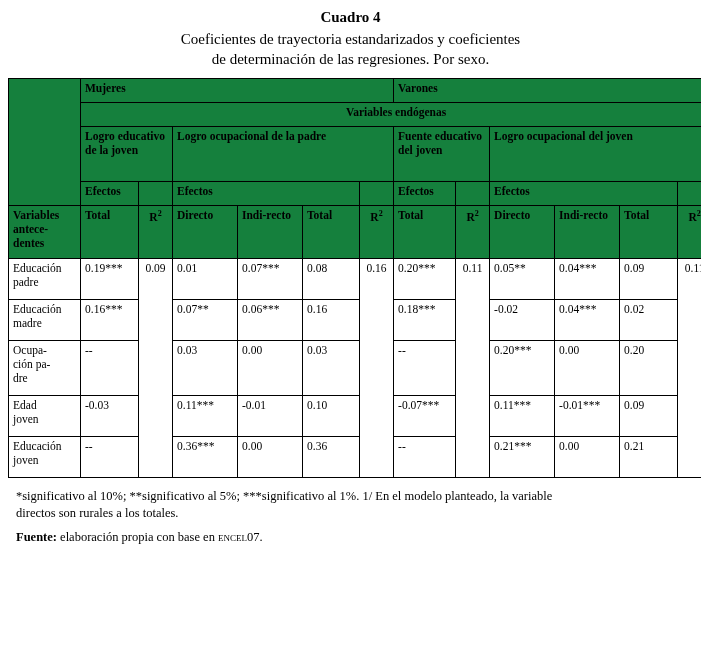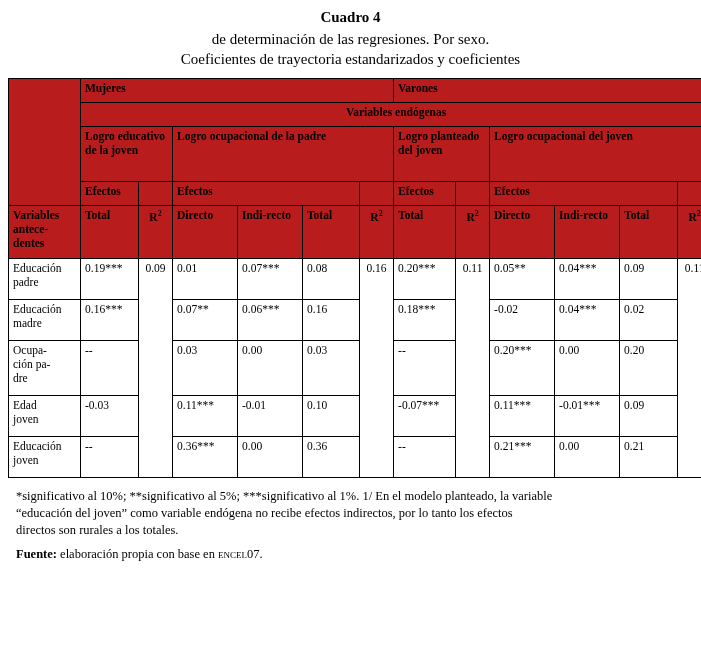--- a/index.html
+++ b/index.html
@@ -43,21 +43,21 @@
     table-layout: fixed;
     font-size: 11.5px;
   }
   table.main td {
     border: 1px solid #000000;
     padding: 3px 4px;
     vertical-align: top;
     line-height: 1.2;
   }
   td.shaded {
-    background: #b91c1c;
+    background: #15803d;
   }
   td.hdr {
     font-weight: bold;
   }
   td.ctr {
     text-align: center;
   }
   td.mid {
     vertical-align: middle;
   }
@@ -84,22 +84,22 @@
     vertical-align: super;
   }
 </style>
 </head>
 <body>
 
 <div class="page">
 
   <div class="title-block">
     <div class="title-main">Cuadro 4</div>
+    <div class="title-line">Coeficientes de trayectoria estandarizados y coeficientes</div>
     <div class="title-line">de determinación de las regresiones. Por sexo.</div>
-    <div class="title-line">Coeficientes de trayectoria estandarizados y coeficientes</div>
   </div>
 
   <table class="main">
     <colgroup>
       <col style="width:72px">
       <col style="width:58px">
       <col style="width:34px">
       <col style="width:65px">
       <col style="width:65px">
       <col style="width:57px">
@@ -121,21 +121,21 @@
       <td colspan="6" class="shaded hdr">Varones</td>
     </tr>
 
     <tr>
       <td colspan="12" class="shaded hdr ctr">Variables endógenas</td>
     </tr>
 
     <tr>
       <td colspan="2" class="shaded hdr" style="height:48px">Logro educativo de la joven</td>
       <td colspan="4" class="shaded hdr mid">Logro ocupacional de la padre</td>
-      <td colspan="2" class="shaded hdr">Logro planteado del joven</td>
+      <td colspan="2" class="shaded hdr">Fuente educativo del joven</td>
       <td colspan="4" class="shaded hdr mid">Logro ocupacional del joven</td>
     </tr>
 
     <tr>
       <td class="shaded hdr">Efectos</td>
       <td class="shaded"></td>
       <td colspan="3" class="shaded hdr">Efectos</td>
       <td class="shaded"></td>
       <td class="shaded hdr">Efectos</td>
       <td class="shaded"></td>
@@ -240,21 +240,20 @@
       <td>--</td>
       <td>0.21***</td>
       <td>0.00</td>
       <td>0.21</td>
     </tr>
   </tbody>
     </table>
 
   <div class="notes">
     <div>*significativo al 10%; **significativo al 5%; ***significativo al 1%. 1/ En el modelo planteado, la variable</div>
-    <div>“educación del joven” como variable endógena no recibe efectos indirectos, por lo tanto los efectos</div>
     <div>directos son rurales a los totales.</div>
   </div>
 
   <div class="source">
     <b>Fuente:</b><span> elaboración propia con base en </span><span class="smallcaps">encel07</span><span>.</span>
   </div>
 
 </div>
 
 </body></html>

